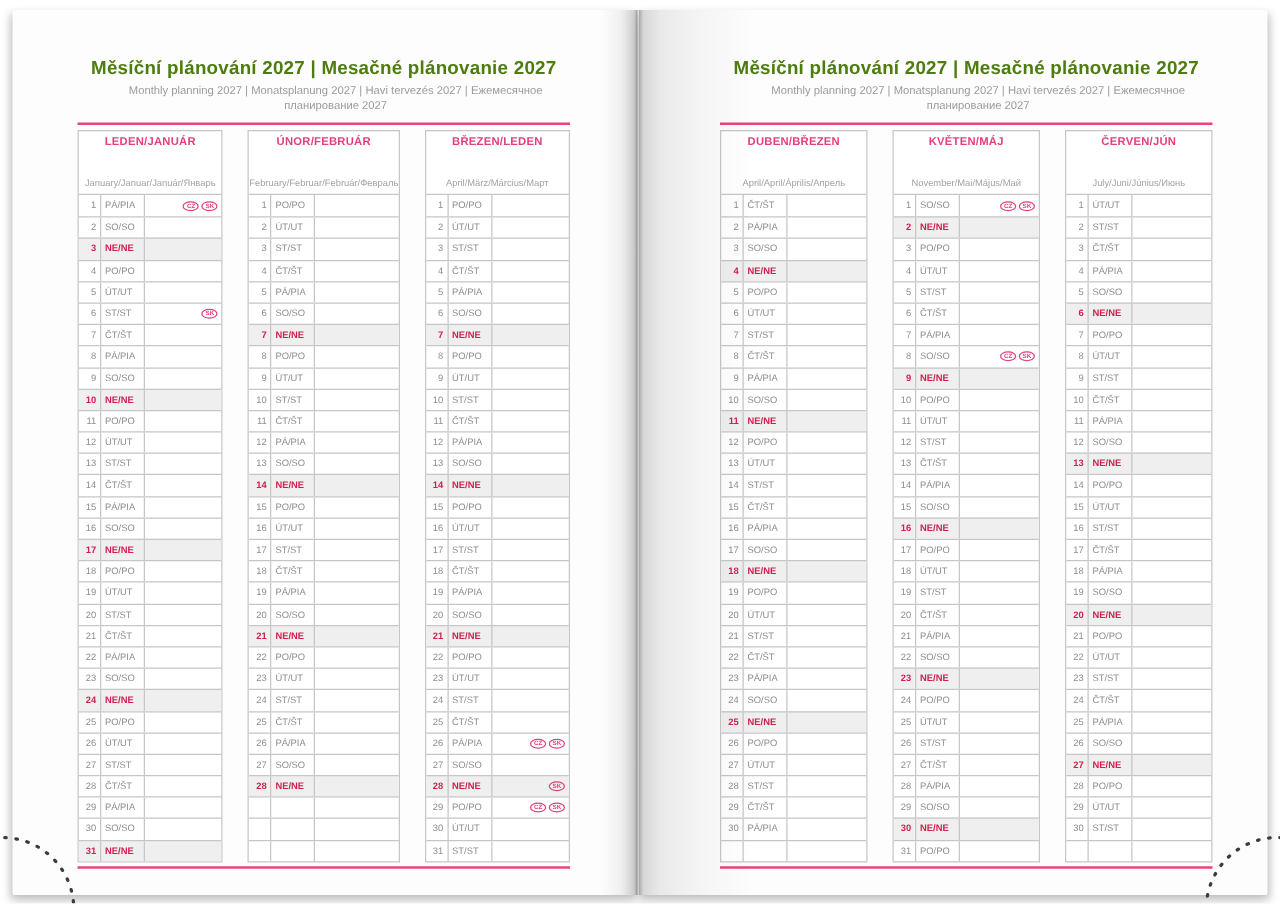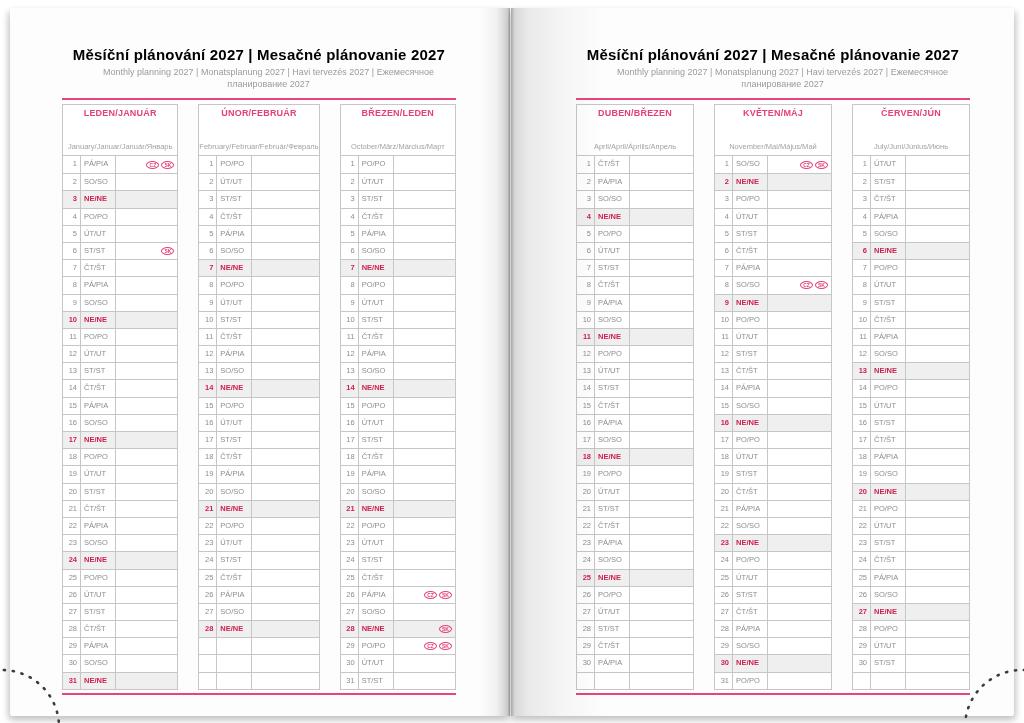--- a/index.html
+++ b/index.html
@@ -11,21 +11,21 @@
   .page-left::after{content:"";position:absolute;top:0;right:0;width:30px;height:100%;pointer-events:none;
     background:linear-gradient(to right,rgba(0,0,0,0) 0%,rgba(0,0,0,.05) 55%,rgba(0,0,0,.18) 92%,rgba(0,0,0,.38) 100%);}
   .page-right{left:511px;width:503px;box-shadow:2px 3px 6px rgba(0,0,0,.16),0 5px 10px rgba(0,0,0,.12);border-radius:0 2px 2px 0;}
   .page-right::before{content:"";position:absolute;top:0;left:0;width:95px;height:100%;pointer-events:none;
     background:linear-gradient(to right,rgba(0,0,0,.34) 0%,rgba(0,0,0,.15) 4%,rgba(0,0,0,.08) 18%,rgba(0,0,0,.03) 55%,rgba(0,0,0,0) 100%);}
 
   .content-col{width:394px;padding-top:38px;}
   .page-left  .content-col{margin-left:52px;}
   .page-right .content-col{margin-left:65px;}
 
-  .page-title{text-align:center;font-size:15px;line-height:18px;font-weight:bold;color:#000000;letter-spacing:.2px;}
+  .page-title{text-align:center;font-size:15px;line-height:18px;font-weight:bold;color:#4d7c0f;letter-spacing:.2px;}
   .page-sub{margin-top:2px;text-align:center;font-size:9px;line-height:12px;color:#9b9b9b;margin-left:19px;}
   .rule{height:2px;background:#e8447e;}
   .rule-top{margin-top:8px;}
   .rule-bottom{margin-top:3px;}
 
   .months{margin-top:4px;display:flex;gap:20px;}
   .month{width:126px;box-sizing:border-box;border:1px solid #c6c6c6;background:#fff;}
   .m-name{height:17px;line-height:17px;text-align:center;font-size:9px;font-weight:bold;color:#e4407c;letter-spacing:.2px;white-space:nowrap;}
   .m-sub{height:17px;line-height:17px;text-align:center;font-size:7.5px;color:#a3a3a3;border-bottom:1px solid #c6c6c6;white-space:nowrap;margin-top:16px;}
 
@@ -373,21 +373,21 @@
               <div class="c-notes"></div>
             </div>
             <div class="day-row">
               <div class="c-num"></div>
               <div class="c-day"></div>
               <div class="c-notes"></div>
             </div>
           </div>
           <div class="month">
             <div class="m-name">BŘEZEN/LEDEN</div>
-            <div class="m-sub">October/März/Március/Март</div>
+            <div class="m-sub">April/März/Március/Март</div>
             <div class="day-row">
               <div class="c-num">1</div>
               <div class="c-day">PO/PO</div>
               <div class="c-notes"></div>
             </div>
             <div class="day-row">
               <div class="c-num">2</div>
               <div class="c-day">ÚT/UT</div>
               <div class="c-notes"></div>
             </div>

